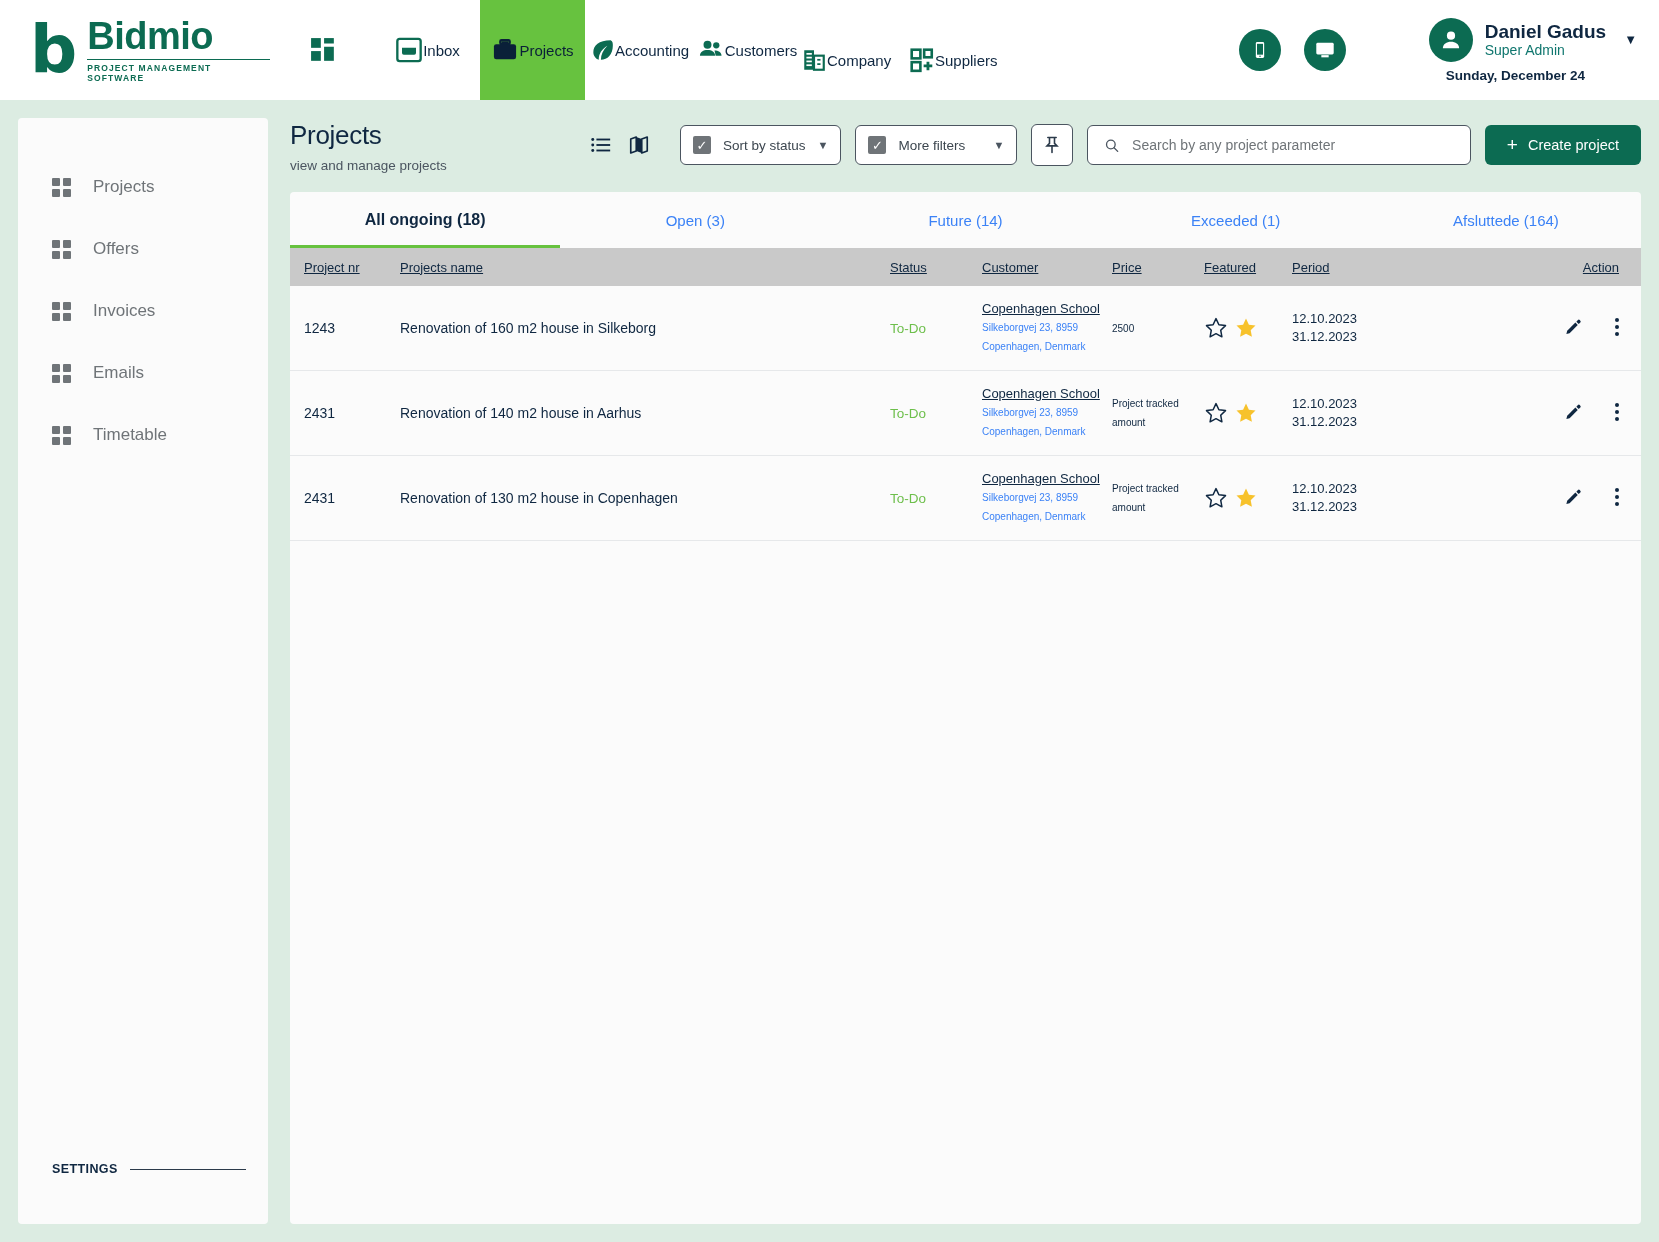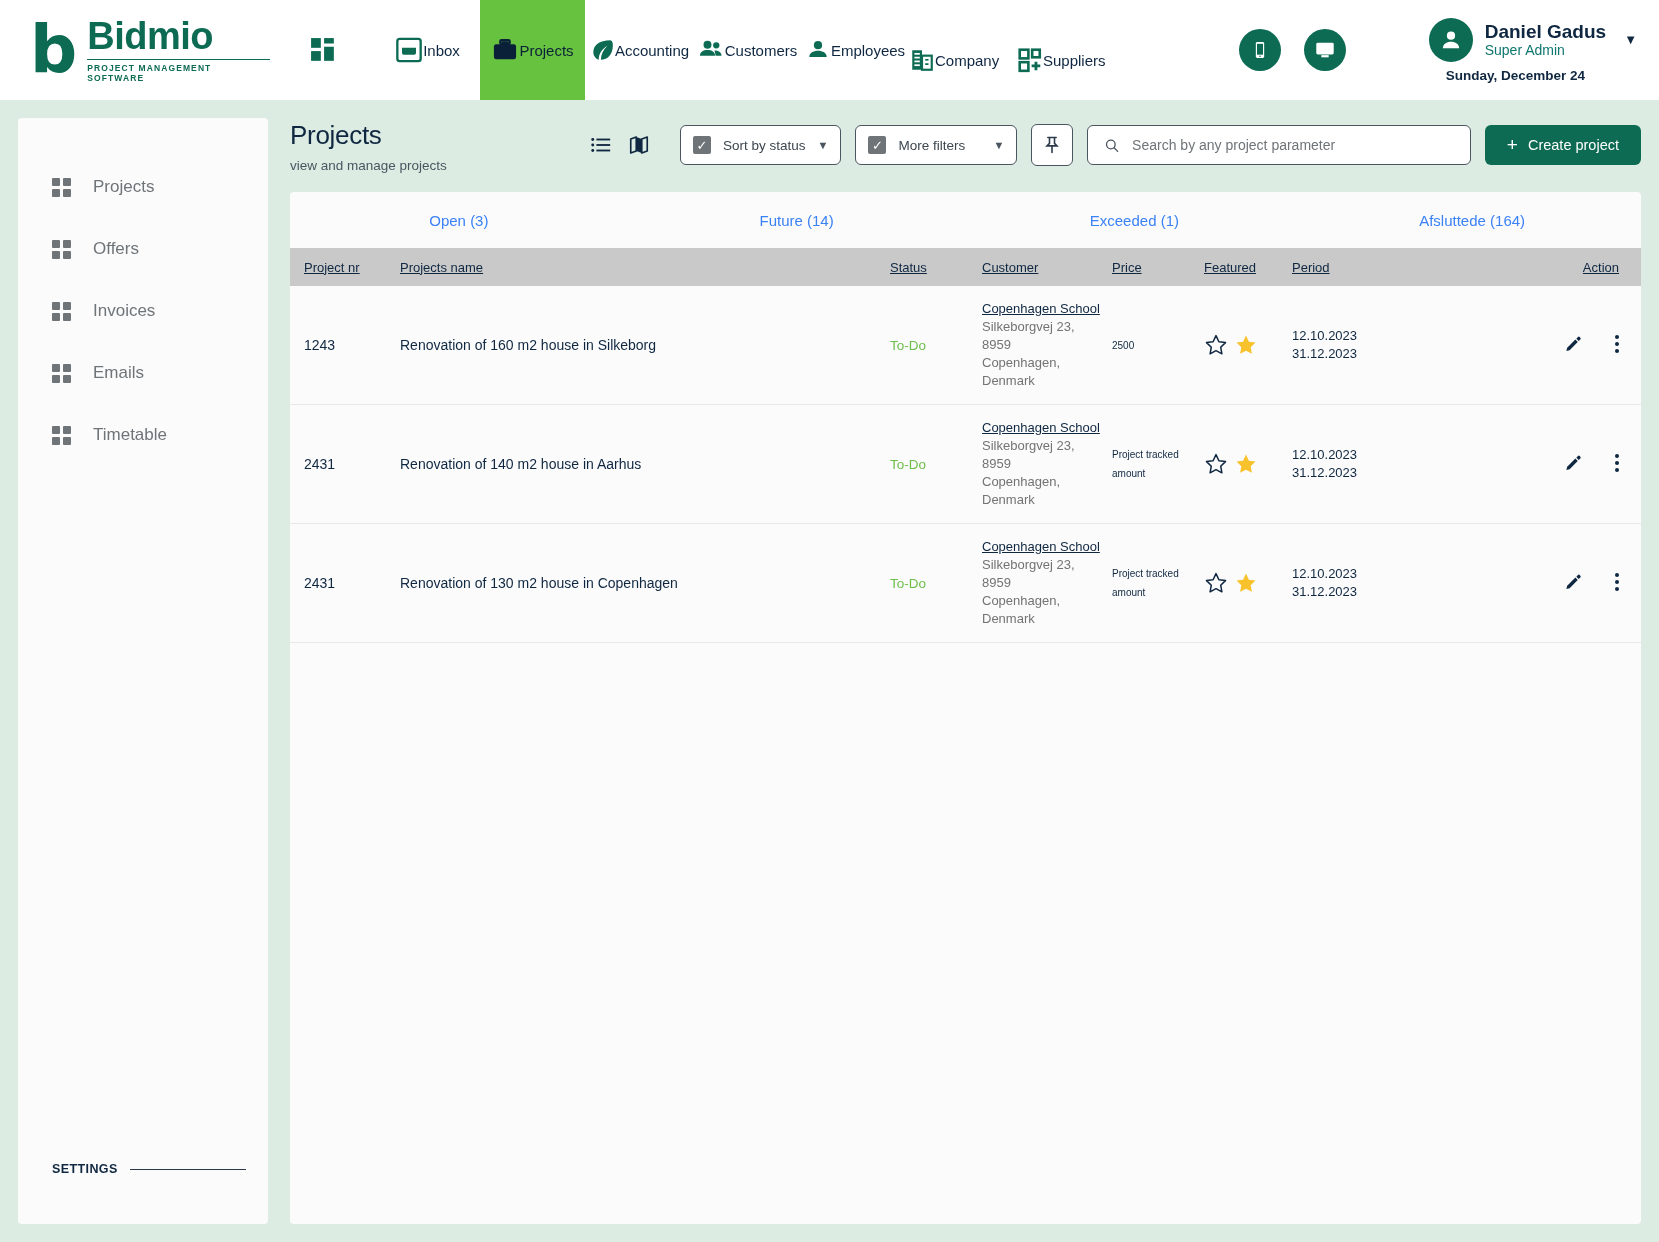--- a/index.html
+++ b/index.html
@@ -181,21 +181,21 @@
   .c-status  { width: 92px; }
   .c-cust    { width: 130px; }
   .c-price   { width: 92px; }
   .c-feat    { width: 88px; }
   .c-period  { width: 110px; }
   .c-fill    { width: auto; }
   .c-action  { width: 110px; text-align: right !important; padding-right: 22px !important; }
 
   .status-todo { color: #6dbf4b; font-size: 13.5px; }
   .cust-link { color: #0f2741; text-decoration: underline; font-size: 13px; line-height: 18px; cursor: pointer; display: block; }
-  .cust-line { font-size: 13px; line-height: 18px; color: #737373; }
+  .cust-line { font-size: 10px; line-height: 18px; color: #3b82f6; }
   .price-txt { font-size: 10px; line-height: 18px; }
   .period-line { font-size: 13px; line-height: 18px; }
   .stars { display: flex; align-items: center; gap: 6px; }
   .actions { display: inline-flex; align-items: center; gap: 32px; }
   .icon-btn { cursor: pointer; display: inline-flex; align-items: center; }
   .dots { display: flex; flex-direction: column; gap: 3px; align-items: center; cursor: pointer; }
   .dots i { width: 4px; height: 4px; background: #0f2741; border-radius: 50%; display: block; }
 </style>
 </head>
 <body>
@@ -259,29 +259,20 @@
         <svg width="28" height="28" viewBox="0 0 24 24">
             <circle cx="9" cy="7.5" r="3.4" fill="#0c6b52"></circle>
             <circle cx="16.5" cy="8" r="2.7" fill="#0c6b52"></circle>
             <path d="M2.5 17c0-3.3 2.9-5 6.5-5s6.5 1.7 6.5 5z" fill="#0c6b52"></path>
             <path d="M15 12.4c3.2 0 6 1.5 6 4.6h-5z" fill="#0c6b52"></path>
           </svg>
       </span>
       <span class="nlabel">Customers</span>
     </div>
 
-    <div class="navitem wide">
-      <span class="nicon">
-        <svg width="26" height="26" viewBox="0 0 24 24">
-            <circle cx="12" cy="7.5" r="3.8" fill="#0c6b52"></circle>
-            <path d="M4 18.5c0-3.8 3.6-5.8 8-5.8s8 2 8 5.8z" fill="#0c6b52"></path>
-          </svg>
-      </span>
-      <span class="nlabel">Employees</span>
-    </div>
 
     <div class="navitem wide squish">
       <span class="nicon">
         <svg width="26" height="26" viewBox="0 0 24 24">
             <rect x="3" y="3" width="9" height="18" fill="#0c6b52"></rect>
             <rect x="12" y="8" width="9" height="13" fill="none" stroke="#0c6b52" stroke-width="2"></rect>
             <rect x="5" y="5.5" width="5" height="1.6" fill="#fff"></rect>
             <rect x="5" y="9" width="5" height="1.6" fill="#fff"></rect>
             <rect x="5" y="12.5" width="5" height="1.6" fill="#fff"></rect>
             <rect x="5" y="16" width="5" height="1.6" fill="#fff"></rect>
@@ -456,20 +447,23 @@
         <button class="createbtn">
           <span class="plus">+</span>
           <span>Create project</span>
         </button>
       </div>
     </div>
 
     <section class="panel">
 
       <div class="tabs">
+        <div class="tab active">
+            <span>All ongoing (18)</span>
+          </div>
         <div class="tab">
             <span>Open (3)</span>
           </div>
         <div class="tab">
             <span>Future (14)</span>
           </div>
         <div class="tab">
             <span>Exceeded (1)</span>
           </div>
         <div class="tab">

